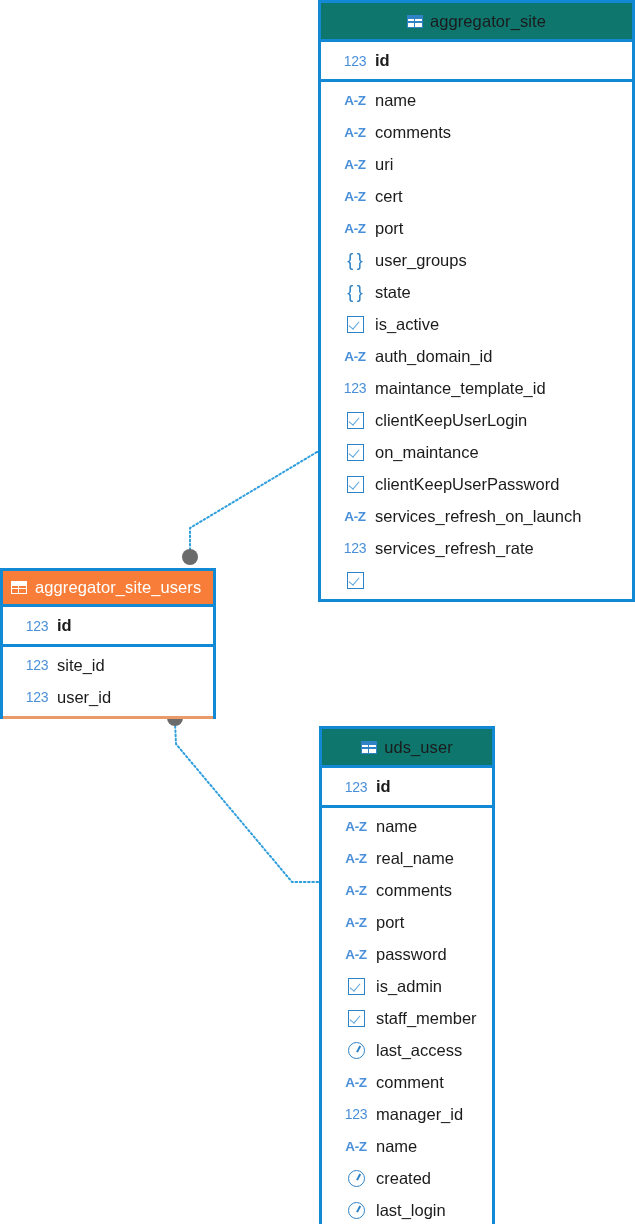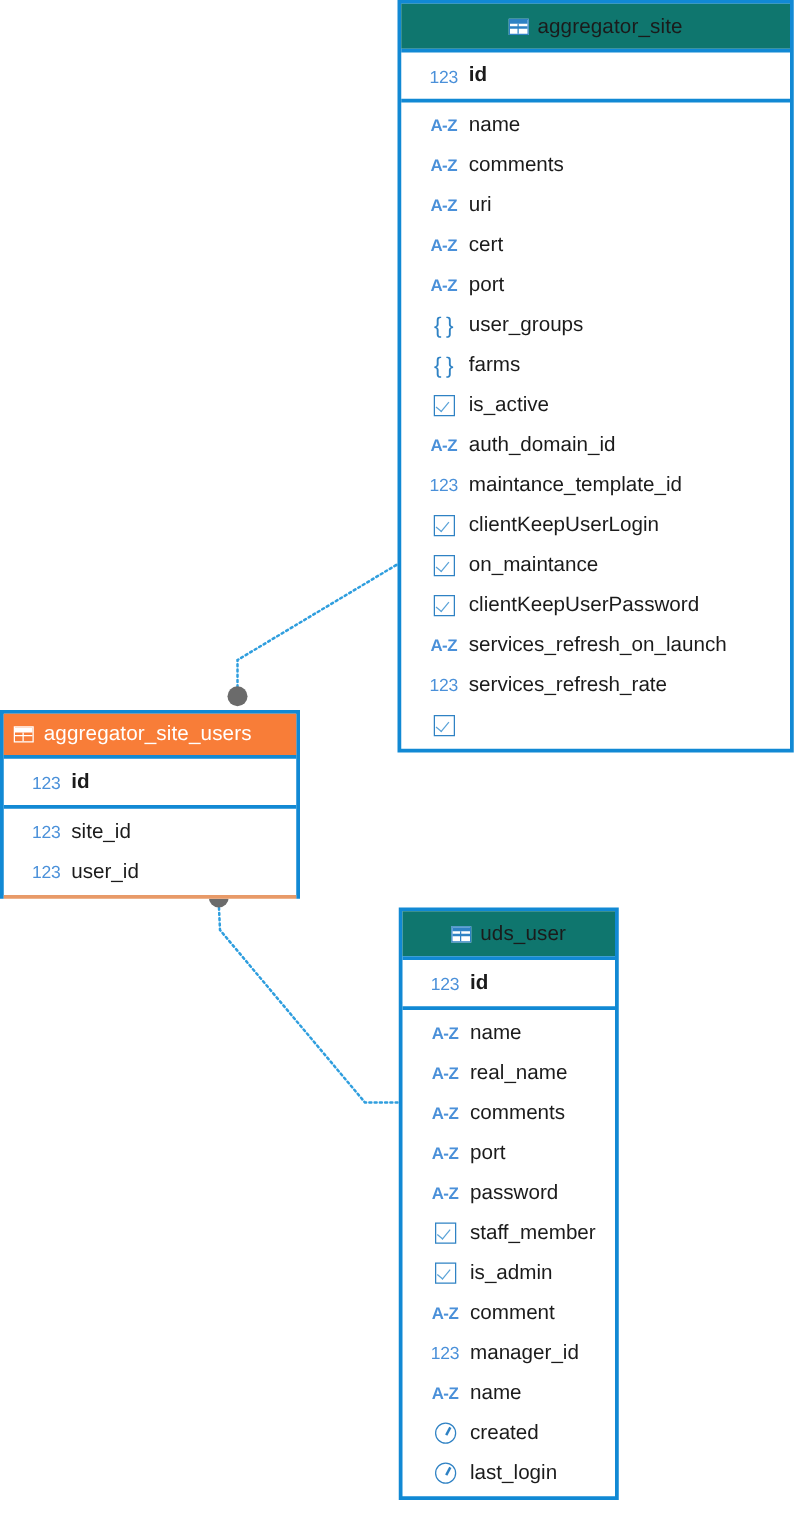--- a/index.html
+++ b/index.html
@@ -239,21 +239,21 @@
     <div class="field">
       <span class="type-icon icon-az">A-Z</span>
       <span class="field-label">port</span>
     </div>
     <div class="field">
       <span class="type-icon icon-brace">{ }</span>
       <span class="field-label">user_groups</span>
     </div>
     <div class="field">
       <span class="type-icon icon-brace">{ }</span>
-      <span class="field-label">farms</span>
+      <span class="field-label">state</span>
     </div>
     <div class="field">
       <span class="type-icon">
           <span class="icon-check"></span>
         </span>
       <span class="field-label">is_active</span>
     </div>
     <div class="field">
       <span class="type-icon icon-az">A-Z</span>
       <span class="field-label">auth_domain_id</span>
@@ -289,21 +289,21 @@
       <span class="field-label">services_refresh_rate</span>
     </div>
     <div class="field">
       <span class="type-icon">
           <span class="icon-check"></span>
         </span>
     </div>
   </div>
 </div>
 
-<div class="entity accent-orange" style="left:0px; top:568px; width:240px;">
+<div class="entity accent-orange" style="left:0px; top:568px; width:216px;">
   <div class="entity-header">
     <span class="icon-table">
         <span class="tbl-hline"></span>
       </span>
     <span>aggregator_site_users</span>
   </div>
   <div class="pk-block">
     <div class="field pk">
       <span class="type-icon icon-num">123</span>
       <span class="field-label">id</span>
@@ -353,27 +353,33 @@
       <span class="field-label">port</span>
     </div>
     <div class="field">
       <span class="type-icon icon-az">A-Z</span>
       <span class="field-label">password</span>
     </div>
     <div class="field">
       <span class="type-icon">
           <span class="icon-check"></span>
         </span>
+      <span class="field-label">is_admin</span>
+    </div>
+    <div class="field">
+      <span class="type-icon">
+          <span class="icon-check"></span>
+        </span>
       <span class="field-label">staff_member</span>
     </div>
     <div class="field">
       <span class="type-icon">
-          <span class="icon-check"></span>
-        </span>
-      <span class="field-label">is_admin</span>
+          <span class="icon-clock"></span>
+        </span>
+      <span class="field-label">last_access</span>
     </div>
     <div class="field">
       <span class="type-icon icon-az">A-Z</span>
       <span class="field-label">comment</span>
     </div>
     <div class="field">
       <span class="type-icon icon-num">123</span>
       <span class="field-label">manager_id</span>
     </div>
     <div class="field">

